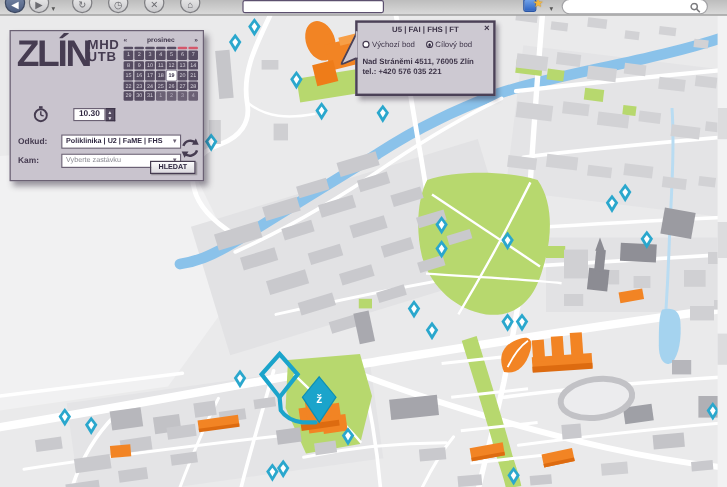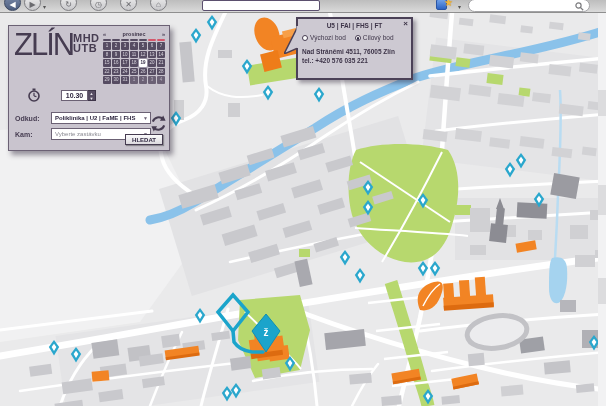--- a/index.html
+++ b/index.html
@@ -19,21 +19,21 @@
   .blue-ico{position:absolute;left:436px;top:-1px;width:11px;height:11px;border-radius:2px;
     background:linear-gradient(#6fa0e8,#2d64c4);border:1px solid #2a55a5;}
   .star-ico{position:absolute;left:444px;top:-3px;color:#f4b73d;font-size:10px;text-shadow:0 0 1px #a8781a;}
   .search-pill{position:absolute;left:468px;top:-1px;width:122px;height:13px;background:#fff;
     border:1px solid #a3a3a6;border-radius:8px;}
   .search-pill svg{position:absolute;right:5px;top:2px;}
 
   
   .panel{position:absolute;left:8px;top:25px;width:162px;height:126px;background:#c9c4ce;
     border:1px solid #6b6174;box-shadow:3px 4px 5px rgba(40,30,50,.45);z-index:30;}
-  .logo{position:absolute;left:5px;top:5px;color:#463c51;font-weight:normal;
+  .logo{position:absolute;left:5px;top:5px;color:#463c51;font-weight:bold;
     font-size:31px;letter-spacing:-2px;line-height:28px;}
   .logo-sub{position:absolute;left:64px;top:7px;color:#463c51;font-weight:bold;
     font-size:11px;line-height:10px;letter-spacing:.5px;}
   .cal{position:absolute;right:4px;top:4px;width:62px;}
   .cal-head{display:flex;justify-content:space-between;align-items:center;color:#463c51;
     font-size:5.5px;font-weight:bold;height:8px;}
   .cal-head .mo{color:#3d3448;}
   .cal-wd{display:grid;grid-template-columns:repeat(7,1fr);gap:1px;margin:1px 0;}
   .cal-wd div{height:2px;background:#564c62;border-radius:1px;}
   .cal-wd div.wknd{background:#d4576b;}

